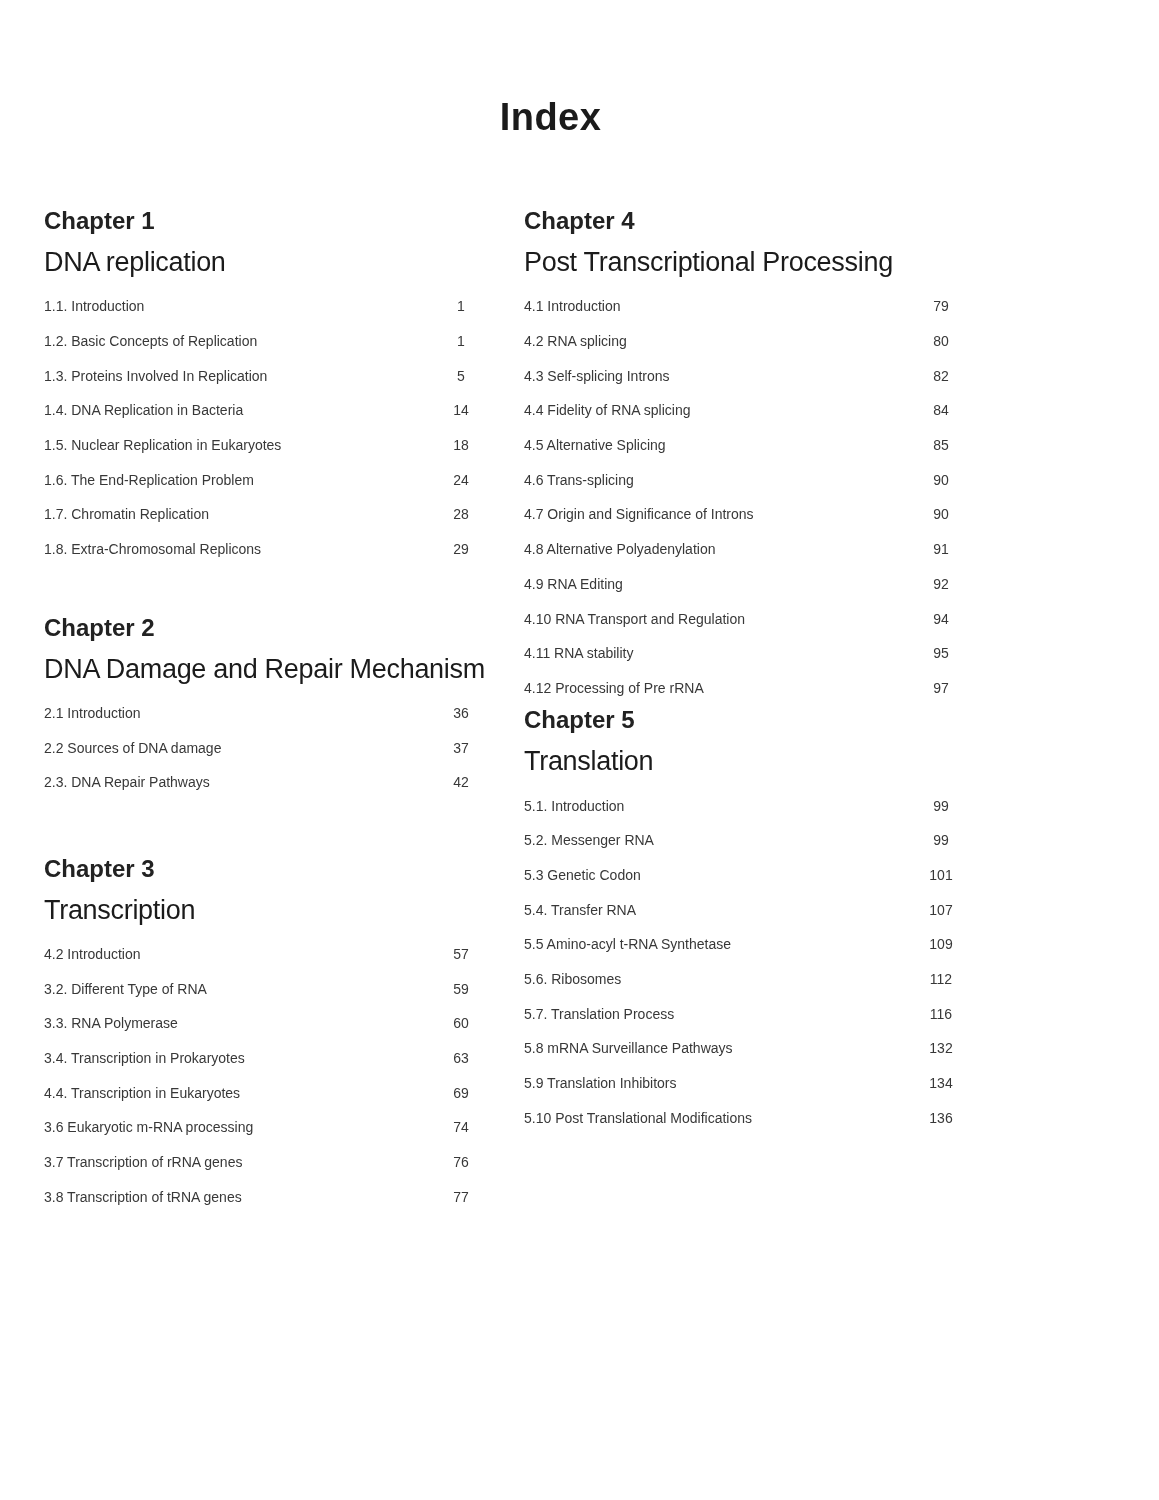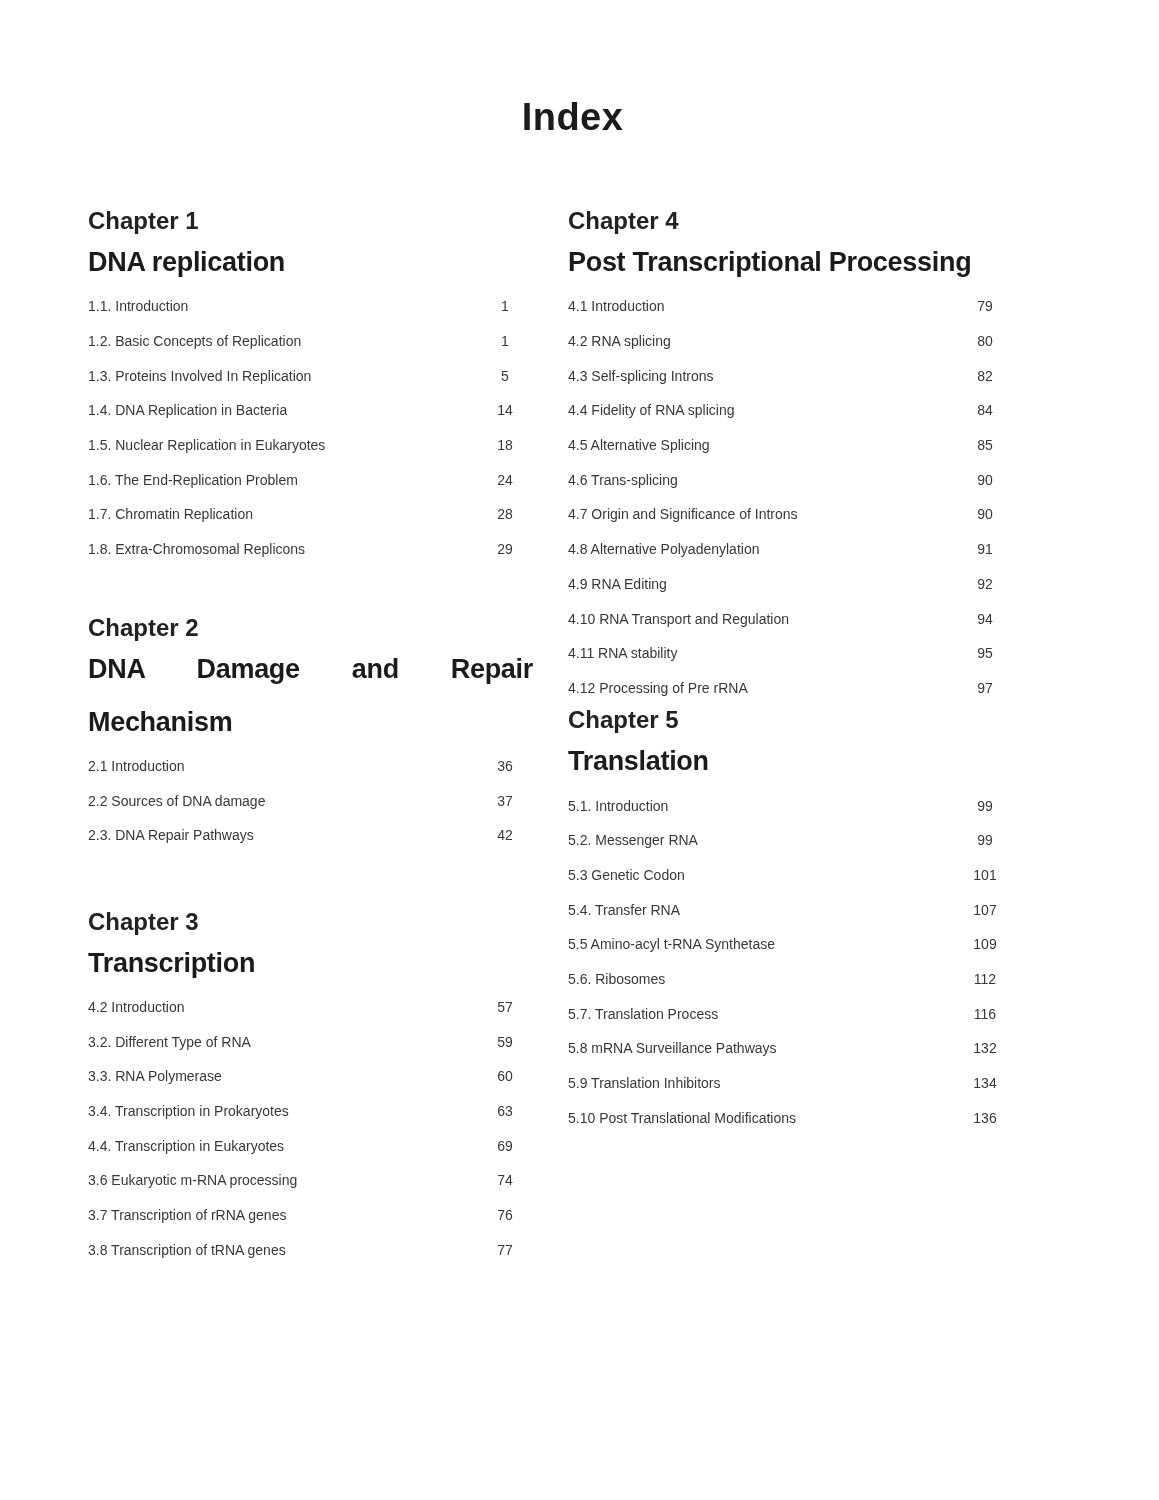--- a/index.html
+++ b/index.html
@@ -11,21 +11,21 @@
     width: 1159px;
     height: 1500px;
     font-family: "Liberation Sans", sans-serif;
     color: #2a2a2a;
     overflow: hidden;
   }
   .page {
     box-sizing: border-box;
     width: 1159px;
     height: 1092px;
-    padding: 96px 102px 0 88px;
+    padding: 96px 102px 0 44px;
     background: #ffffff;
   }
   .page-title {
     margin: 0 0 68px 0;
     text-align: center;
     font-size: 38px;
     line-height: 42px;
     font-weight: 700;
     color: #1b1b1b;
     letter-spacing: 0.5px;
@@ -45,21 +45,21 @@
   #col-right .chapter-block:nth-child(1) { }
   .chapter-label {
     font-size: 24px;
     line-height: 30px;
     font-weight: 700;
     color: #222222;
   }
   .chapter-title {
     font-size: 27px;
     line-height: 53px;
-    font-weight: 700;
+    font-weight: 400;
     color: #1b1b1b;
     letter-spacing: -0.3px;
     white-space: nowrap;
   }
   .chapter-title.wrap {
     white-space: normal;
     text-align: justify;
   }
   .toc-list { }
   .toc-row {

